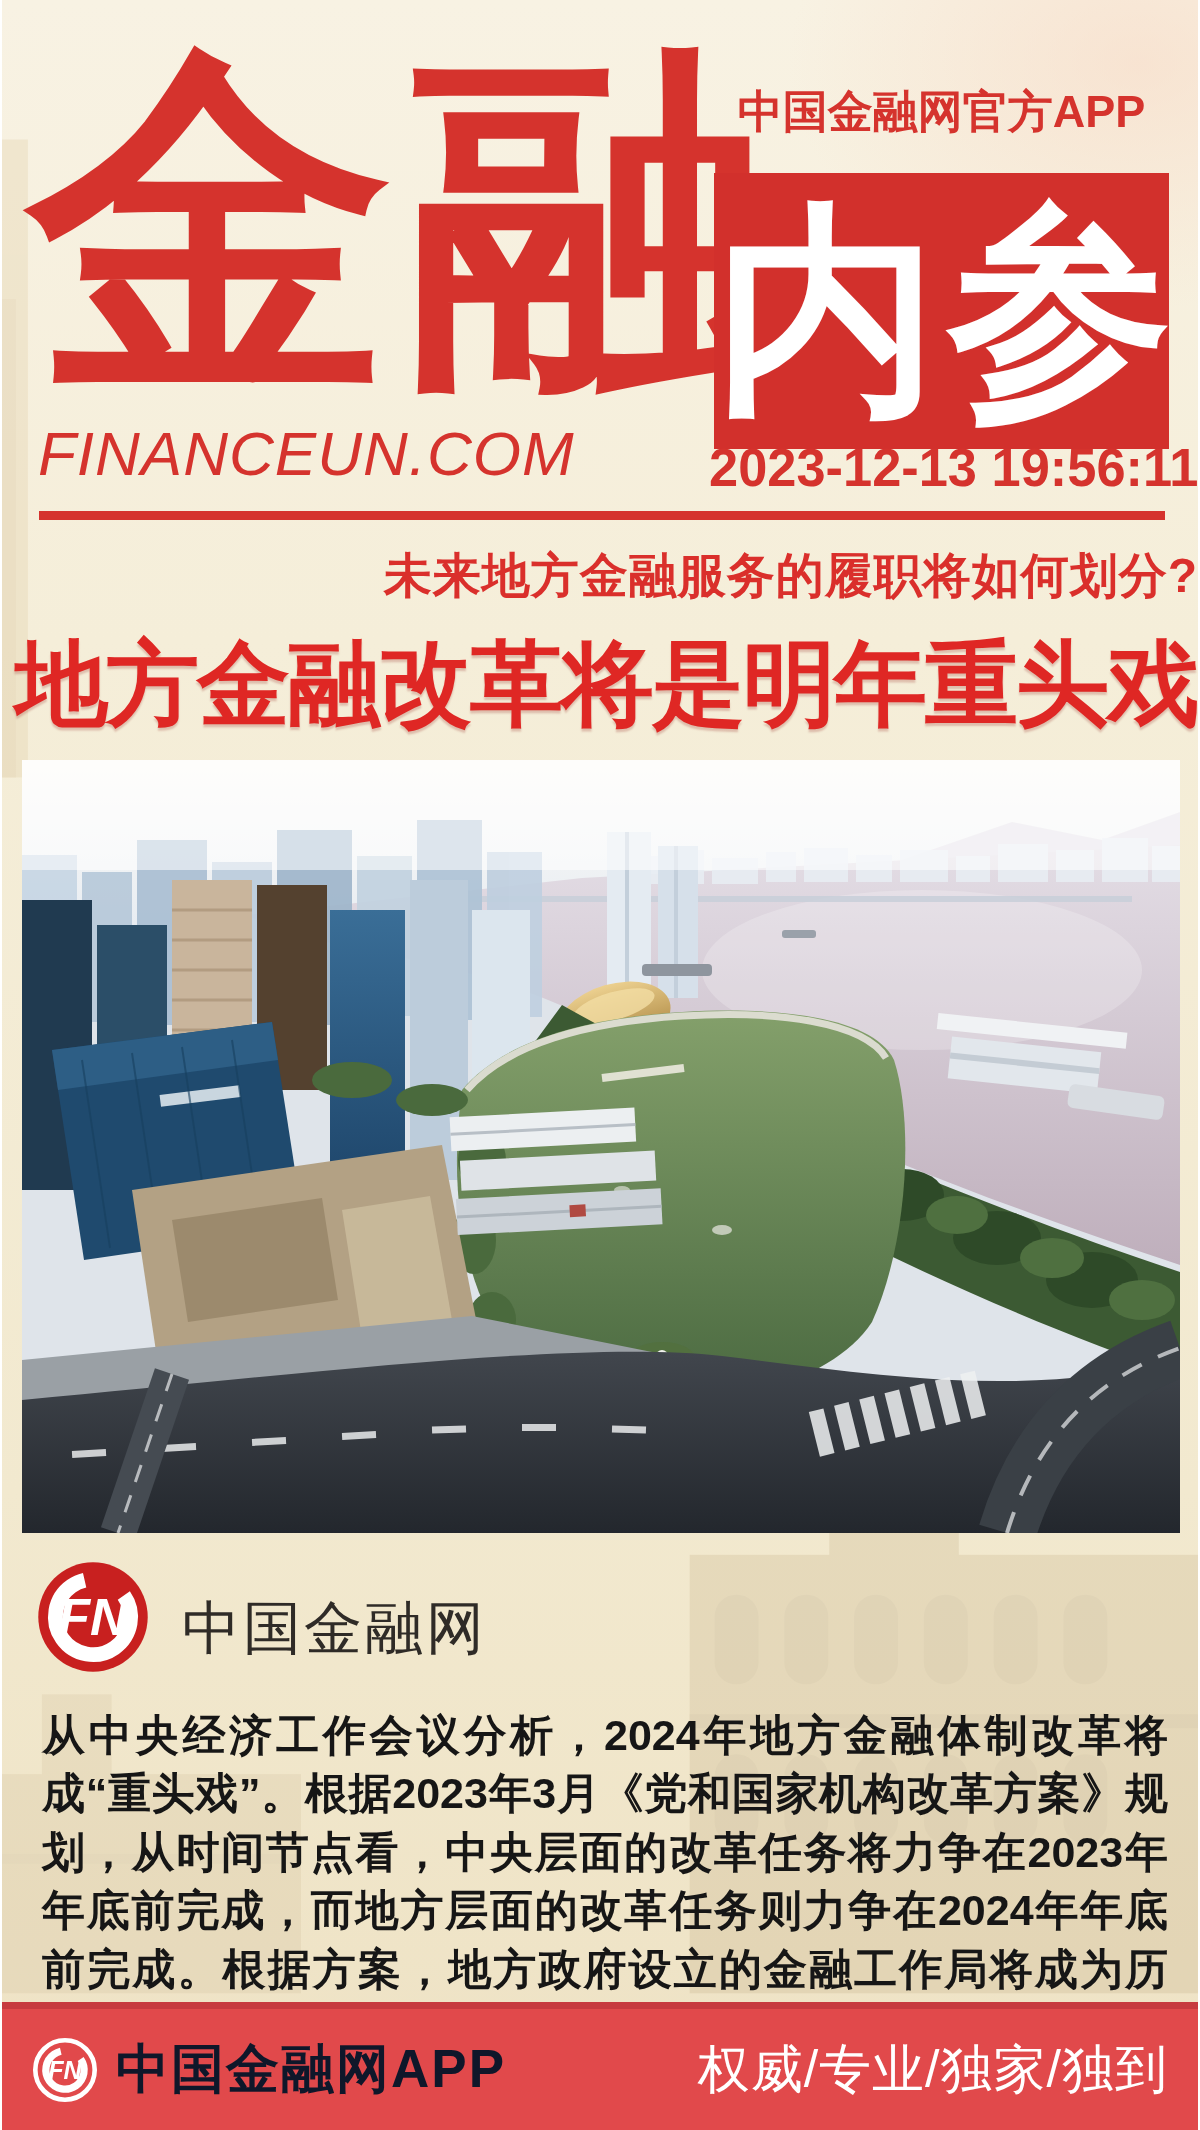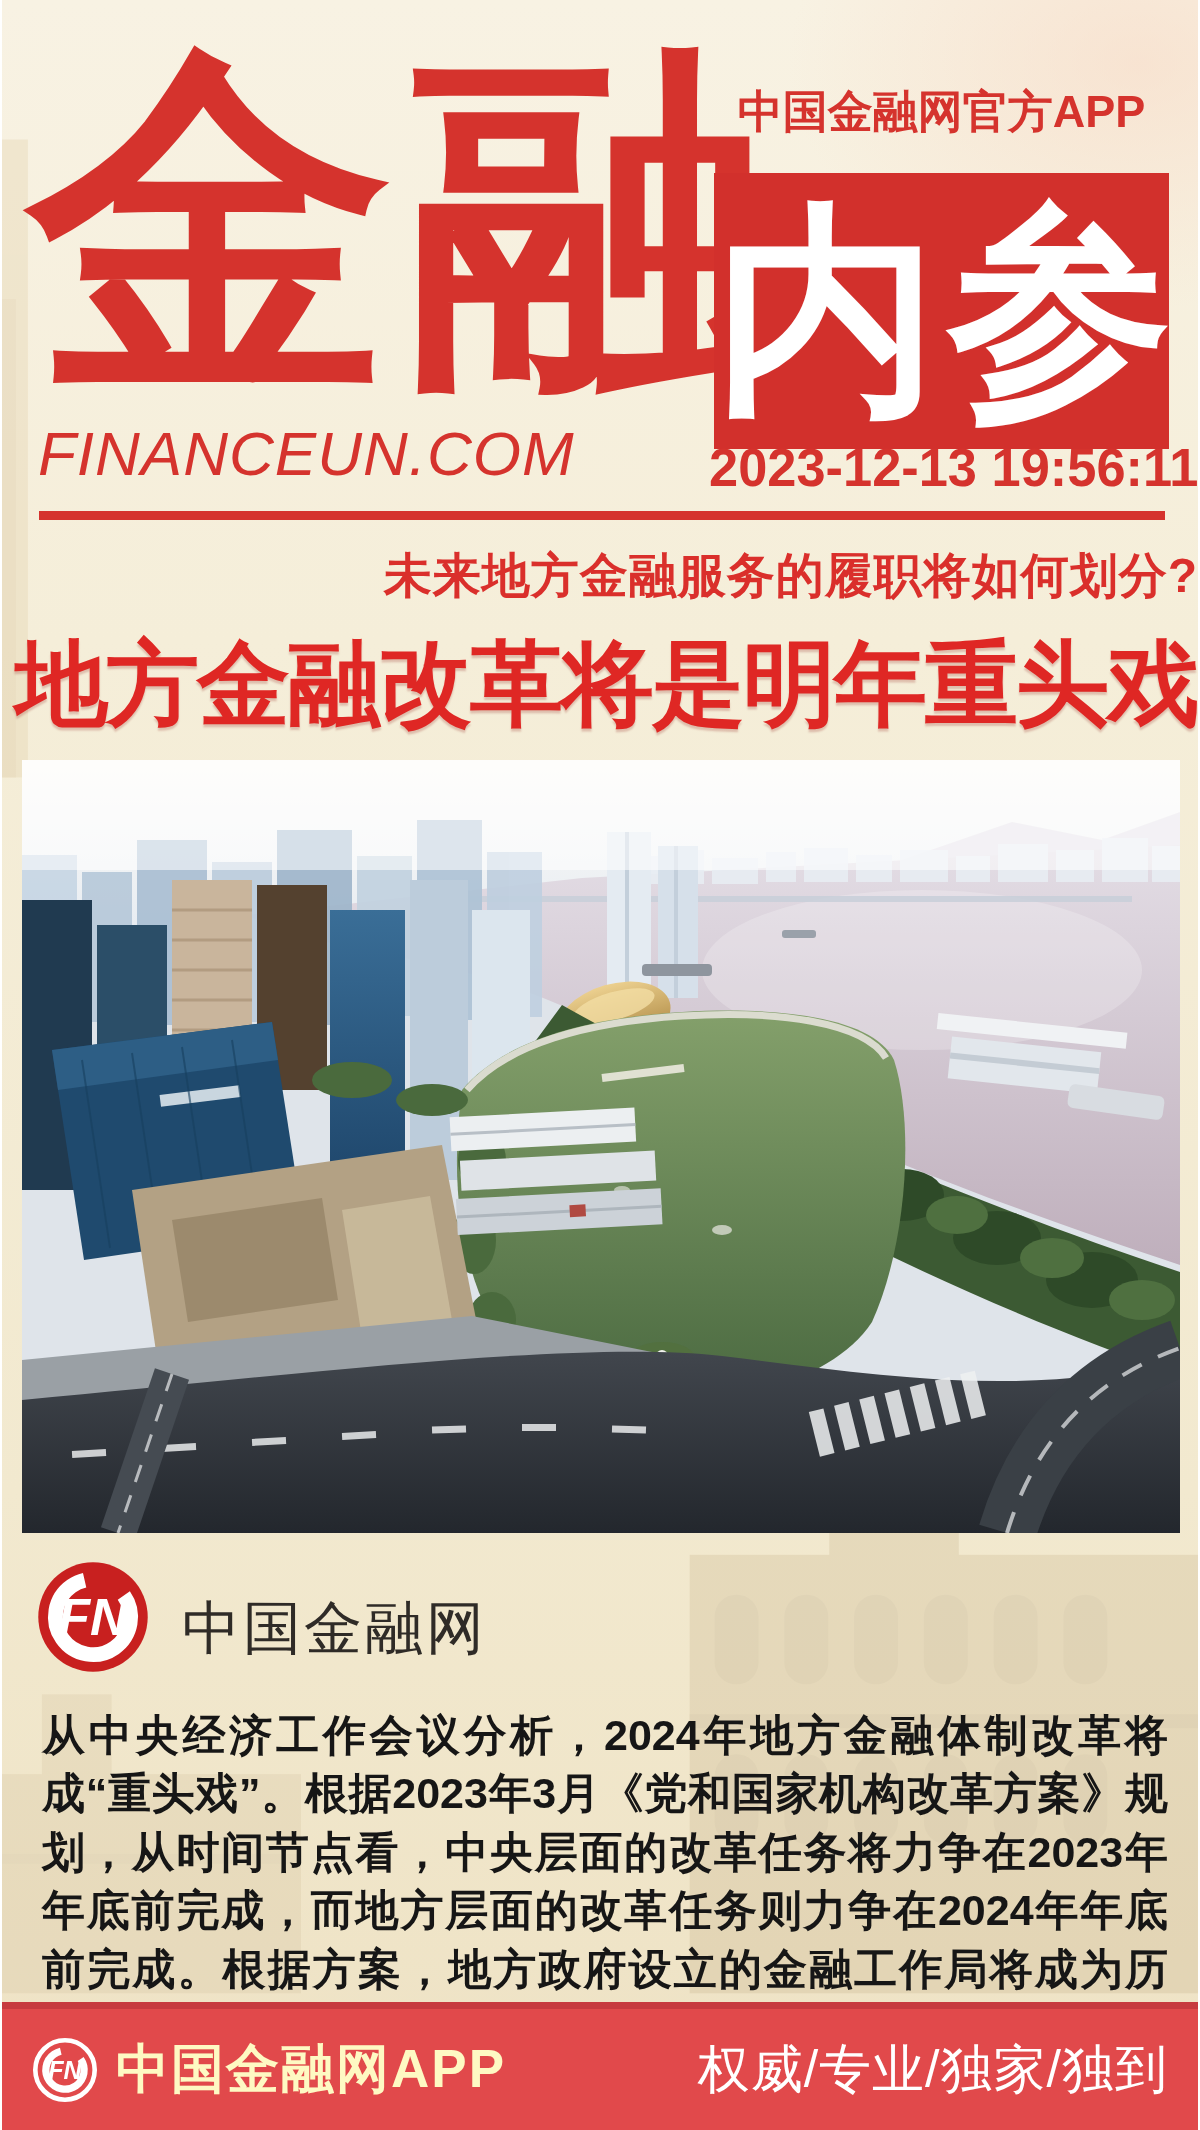--- a/index.html
+++ b/index.html
@@ -84,21 +84,21 @@
 
   
   .footer{
     left:0;top:2002px;width:100%;height:128px;
     background:#e1494b;border-top:7px solid #c73a3f;box-sizing:border-box;
     display:flex;align-items:center;justify-content:space-between;
     padding:0 30px;
   }
   .footer-left{display:flex;align-items:center;gap:18px;}
   .footer-logo{width:66px;height:66px;}
-  .footer-app-name{color:#fef9c3;font-size:53px;font-weight:700;letter-spacing:2px;white-space:nowrap;}
+  .footer-app-name{color:#0f172a;font-size:53px;font-weight:700;letter-spacing:2px;white-space:nowrap;}
   .footer-slogan{color:#ffffff;font-size:52px;font-weight:400;letter-spacing:1px;white-space:nowrap;}
 </style>
 </head>
 <body>
 
 <div class="page">
 
   <svg class="bg-watermark" viewBox="0 0 1200 2130" preserveAspectRatio="none" aria-hidden="true">
     <g opacity="0.35" fill="#e3d2ad">
       <rect x="0" y="140" width="26" height="640"></rect>

